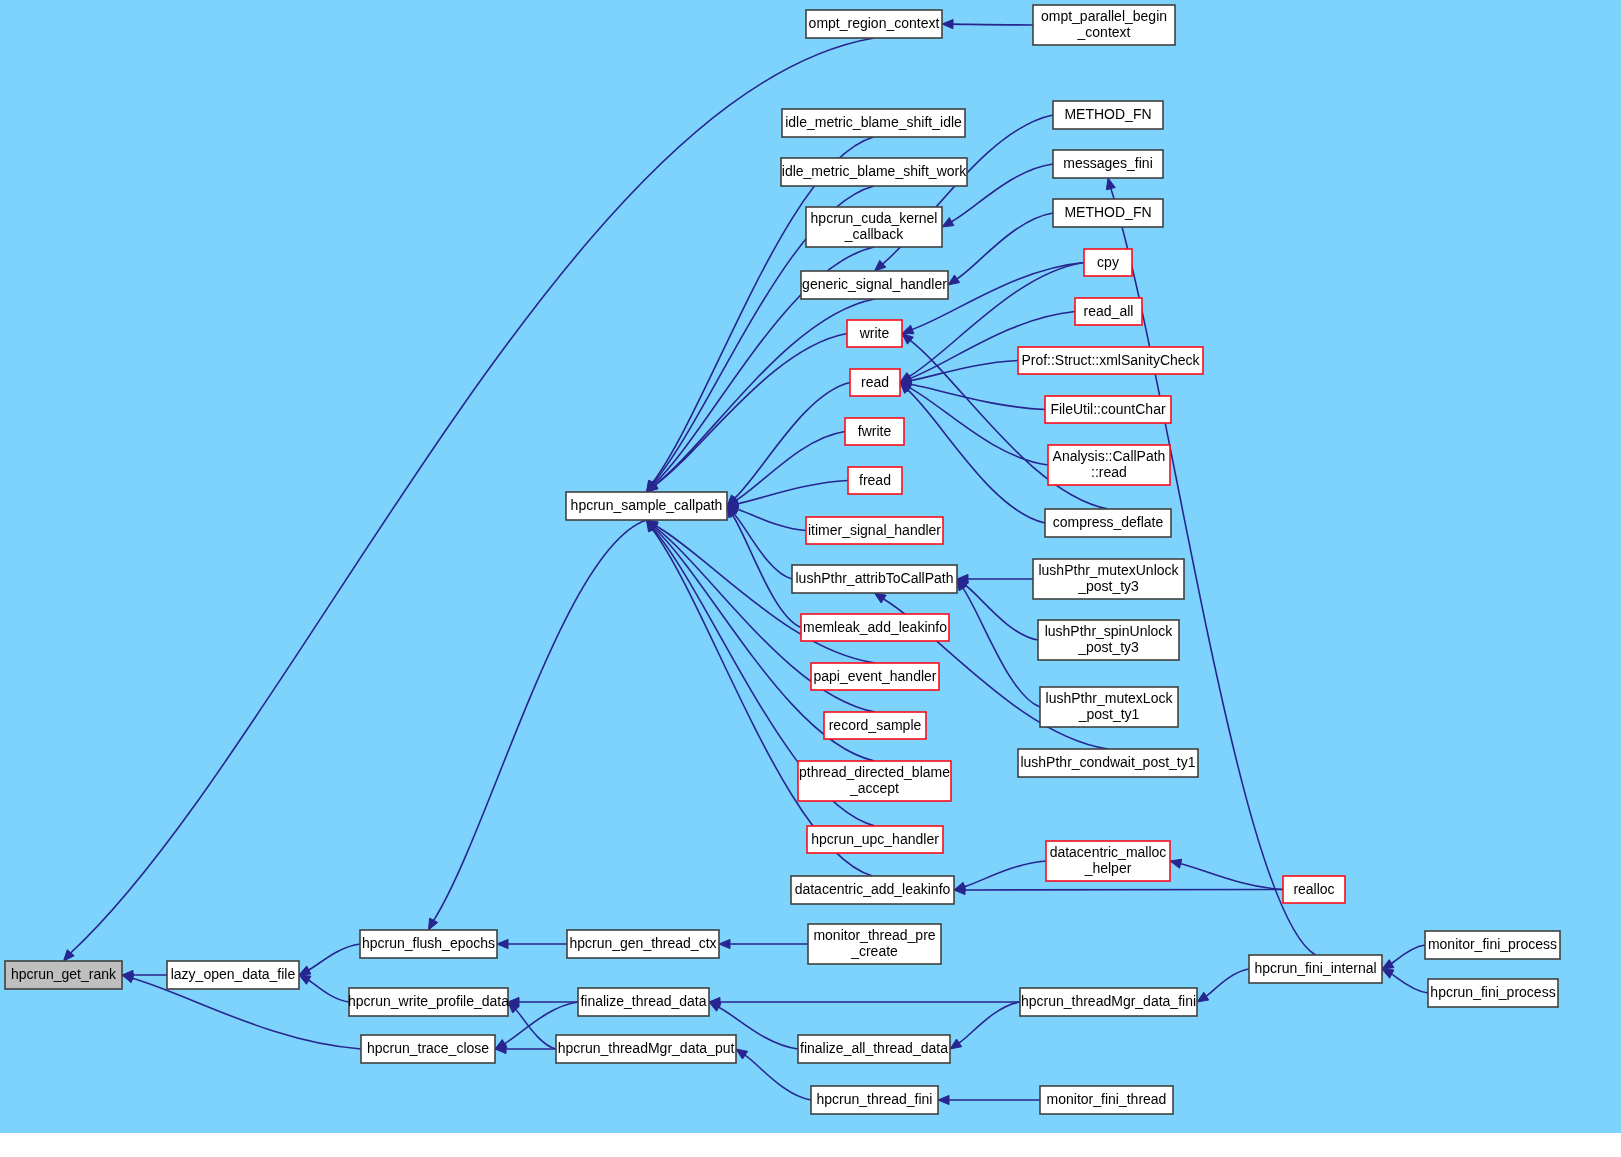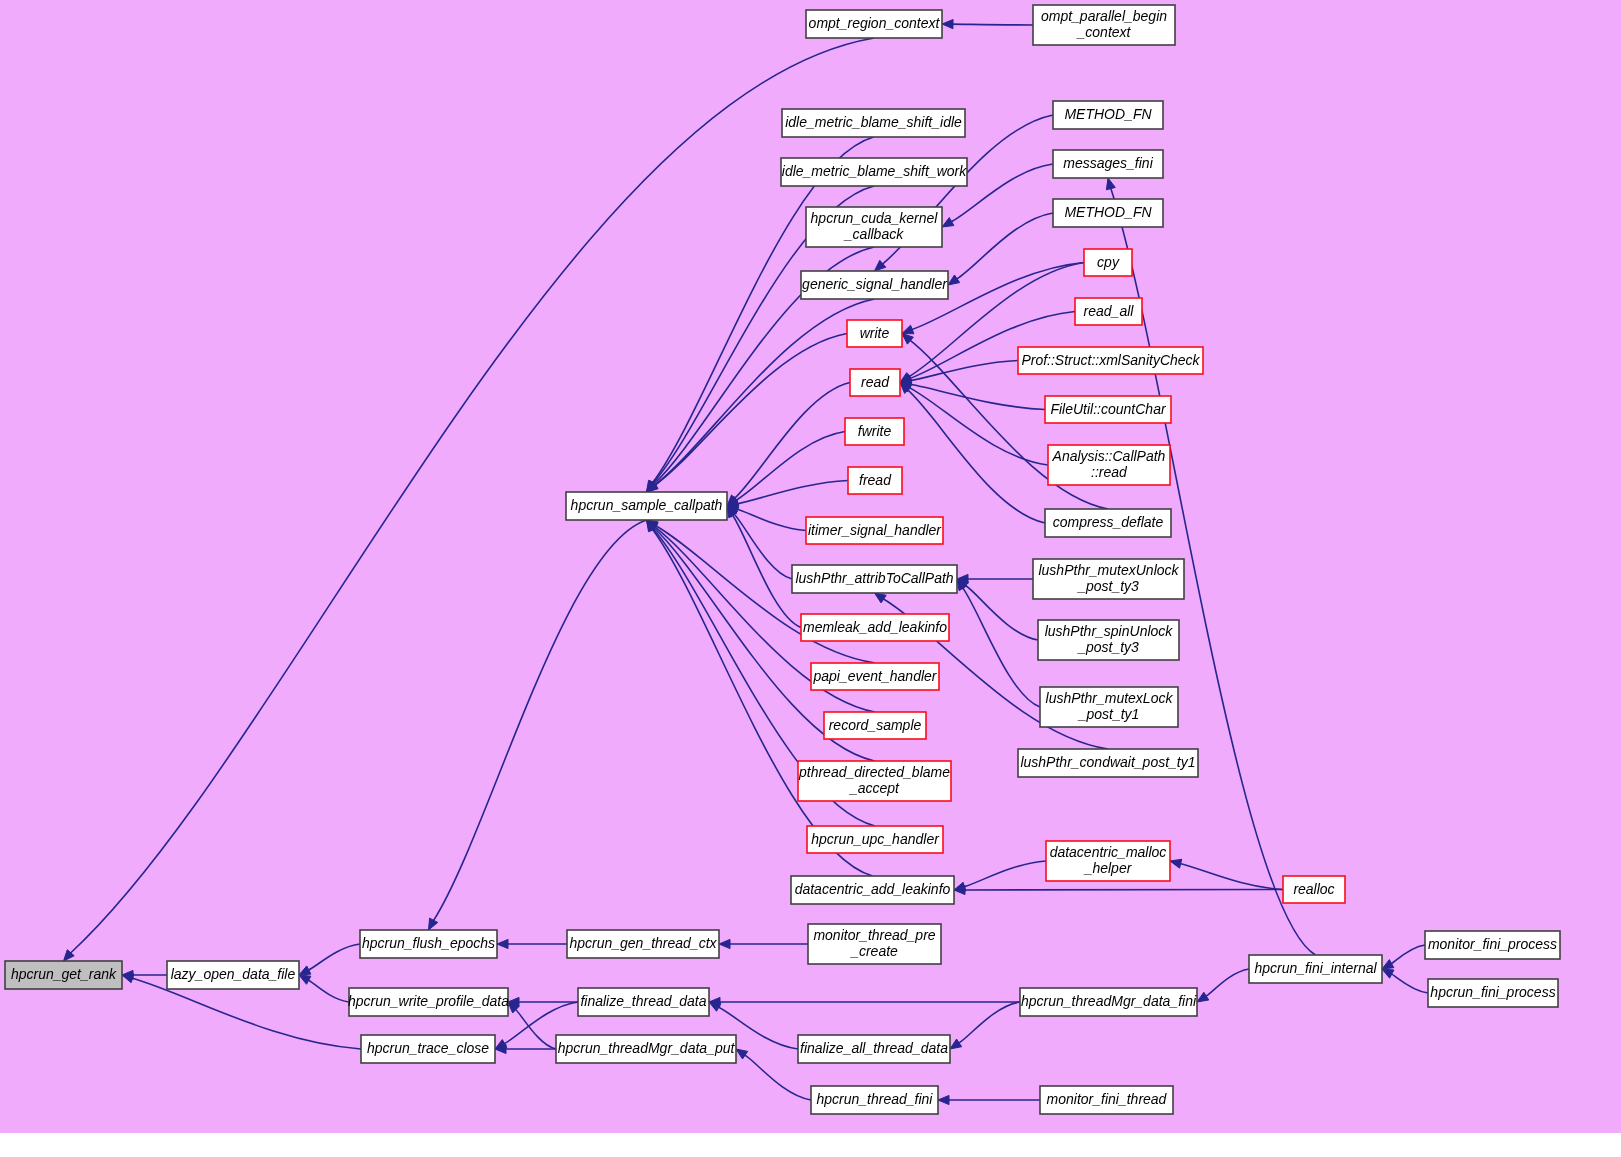--- a/index.html
+++ b/index.html
@@ -4,23 +4,22 @@
 <style>
   html, body {
     margin: 0;
     padding: 0;
     background: #ffffff;
   }
   #graph-root {
     position: relative;
     width: 1621px;
     height: 1133px;
-    background: #f0abfc;
+    background: #7dd3fc;
     font-family: "Liberation Sans", sans-serif;
-    font-style: italic;
   }
   svg#callgraph {
     display: block;
     width: 1621px;
     height: 1157px;
   }
   .node-box {
     fill: #ffffff;
     stroke: #404040;
     stroke-width: 1.6px;

